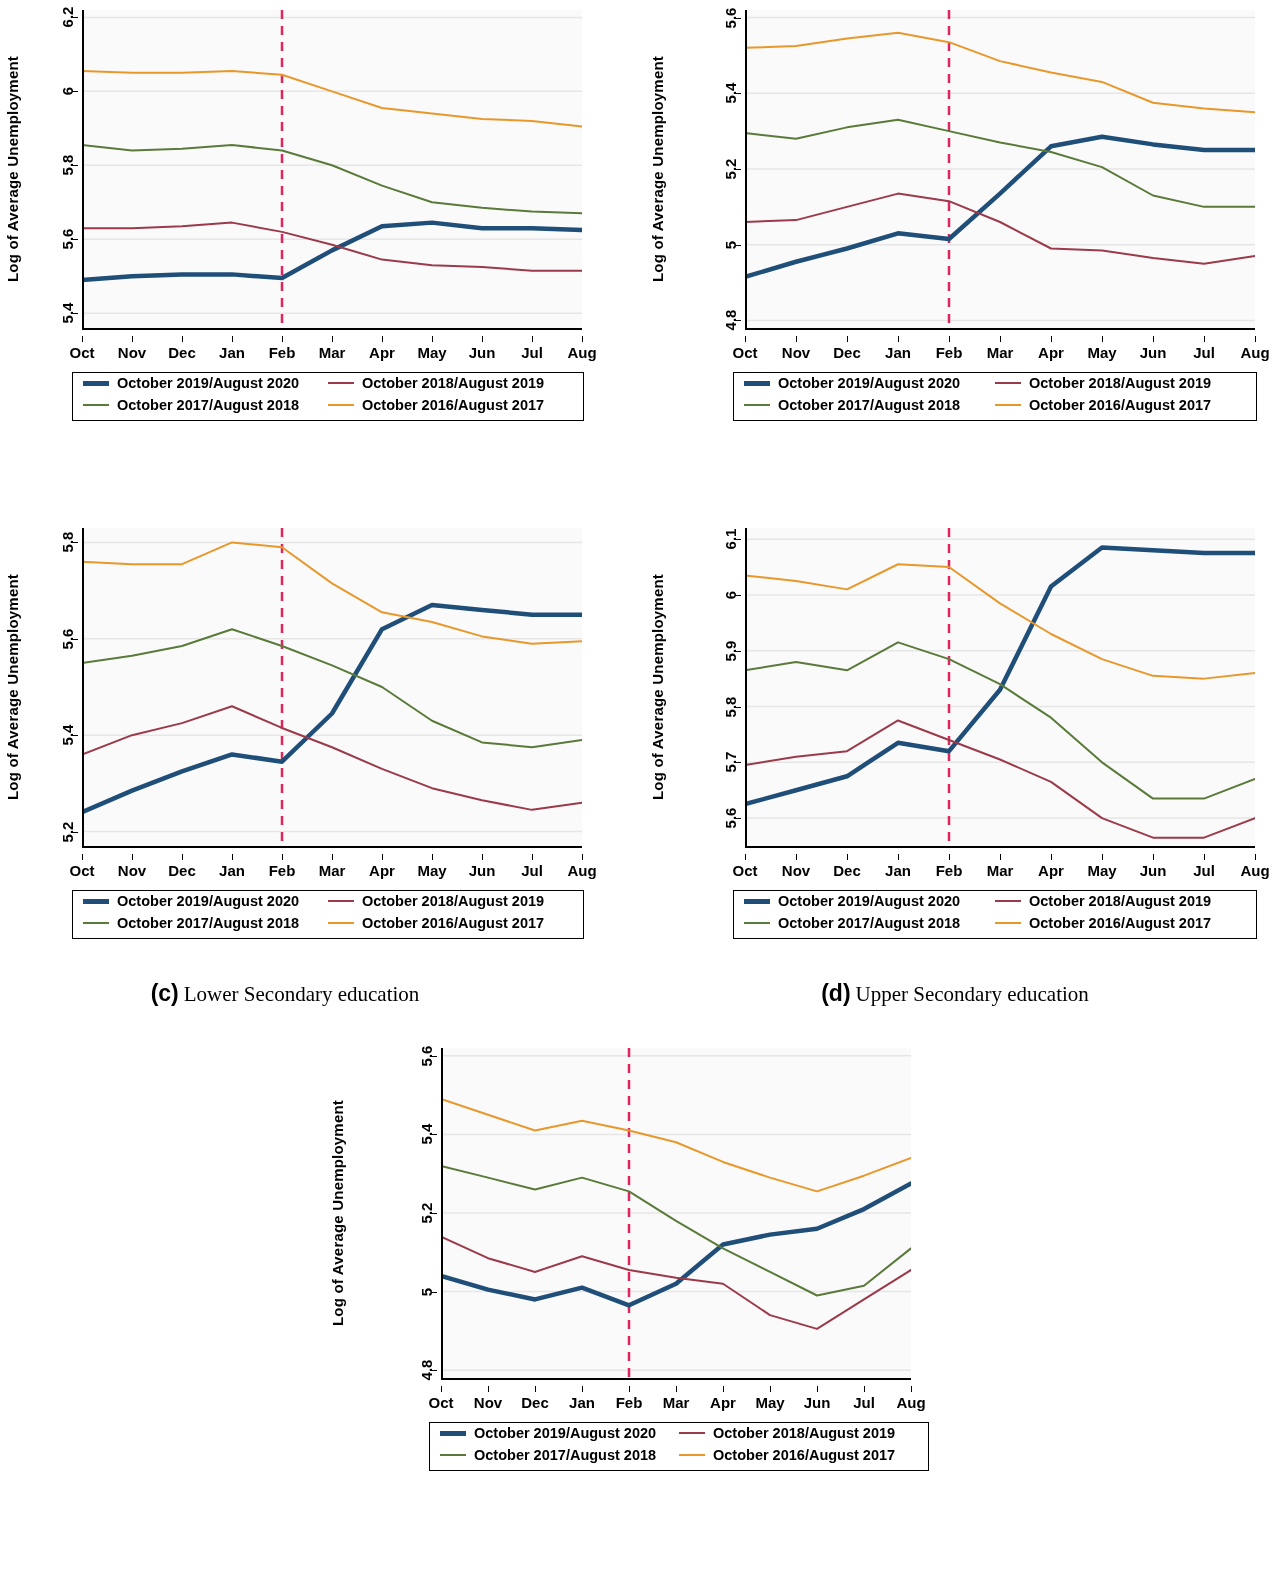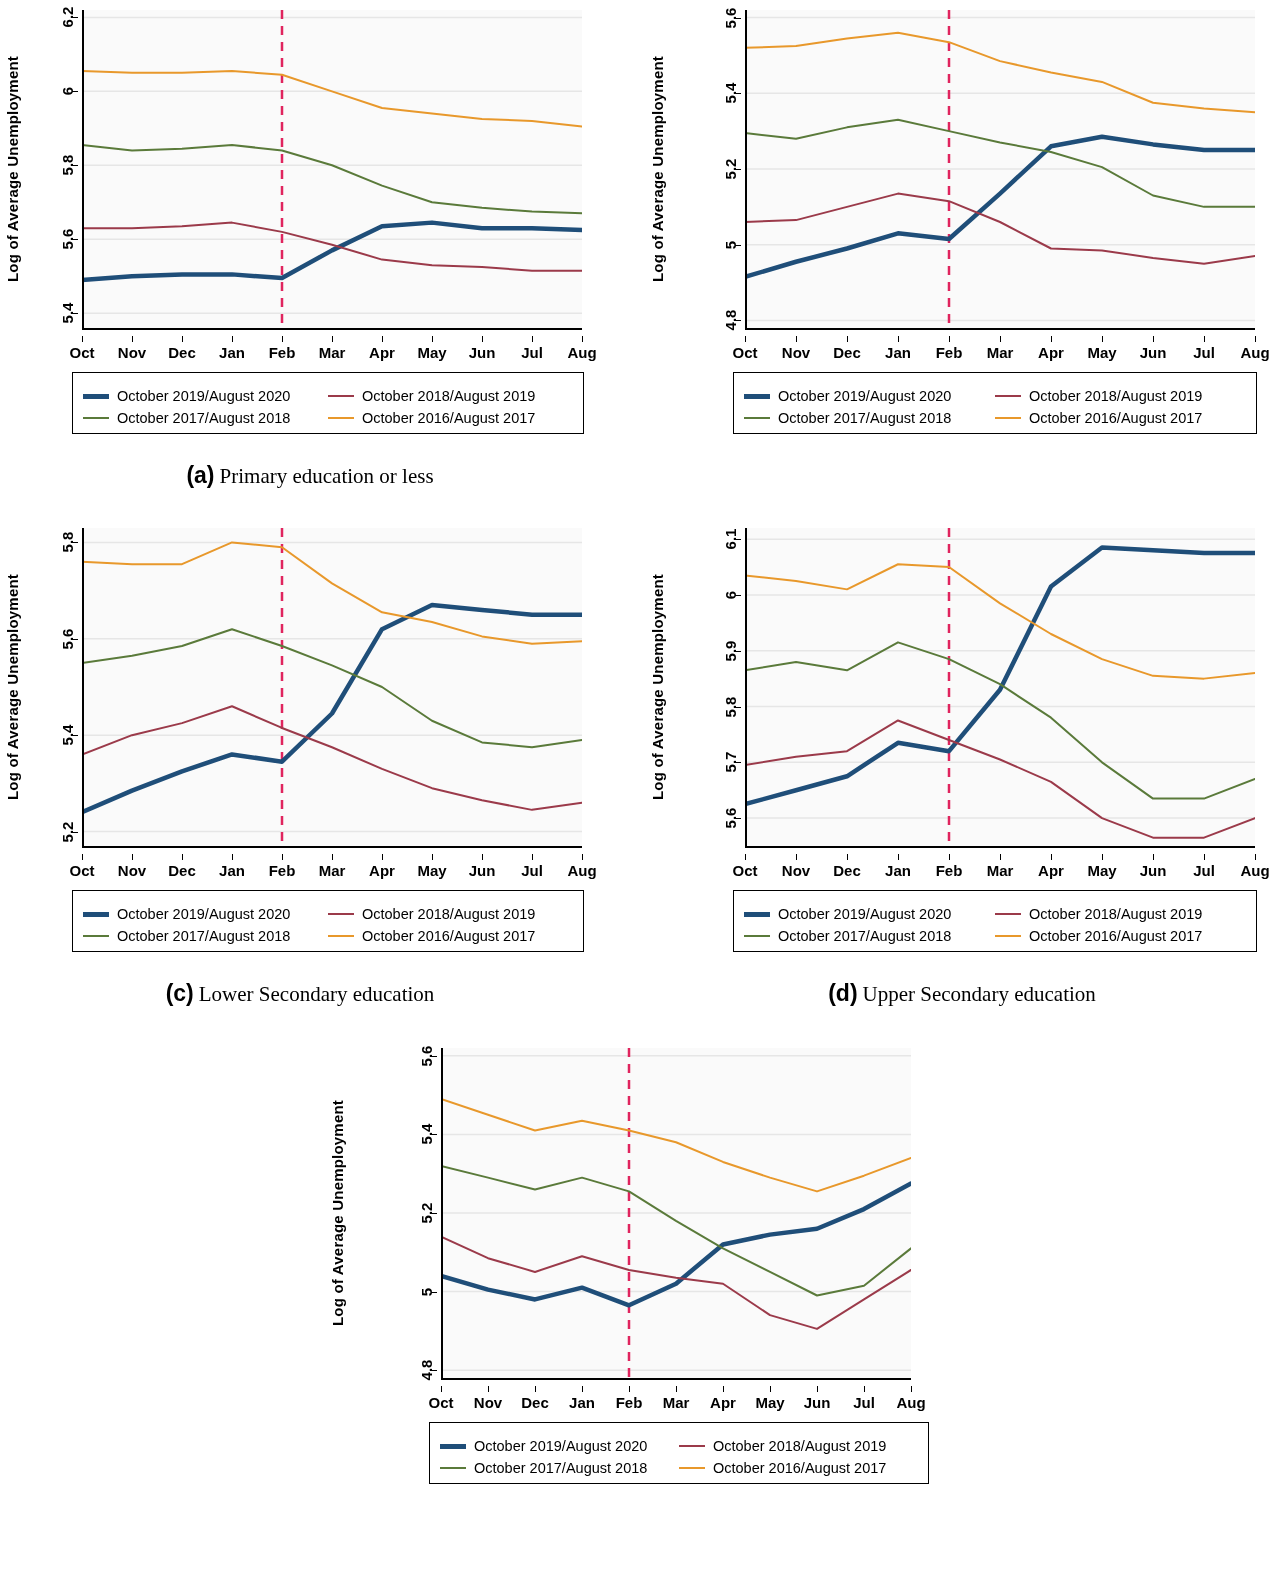--- a/index.html
+++ b/index.html
@@ -17,22 +17,22 @@
   }
   .yticks{position:absolute;font-family:"Liberation Sans",sans-serif;font-size:15px;font-weight:700;}
   .ytick{position:absolute;right:0;transform:translateY(-50%);white-space:nowrap;}
   .plotarea{position:absolute;background:#fafafa;border:0;overflow:hidden;}
   .axisline{position:absolute;background:#000;}
   .xticks{position:absolute;font-family:"Liberation Sans",sans-serif;font-size:15px;font-weight:700;}
   .xtick{position:absolute;transform:translateX(-50%);white-space:nowrap;}
   .tickmark{position:absolute;width:1px;background:#000;}
 
   .legend{position:absolute;border:1px solid #000;background:#fff;
-          font-family:"Liberation Sans",sans-serif;font-size:14.5px;font-weight:400;
-          padding:15px 10px 7px 10px;box-sizing:border-box;}
+          font-family:"Liberation Sans",sans-serif;font-size:14.5px;font-weight:700;
+          padding:2px 10px 7px 10px;box-sizing:border-box;}
   .legend .row{display:flex;align-items:center;}
   .legend .cell{display:flex;align-items:center;flex:1 1 50%;white-space:nowrap;}
   .swatch{display:inline-block;width:26px;height:0;border-top-style:solid;margin-right:8px;flex:none;}
   .sw-a{border-top-width:5px;border-top-color:#1f4e79;}
   .sw-b{border-top-width:2px;border-top-color:#9b3a4a;}
   .sw-c{border-top-width:2px;border-top-color:#5a7a3a;}
   .sw-d{border-top-width:2px;border-top-color:#e8982b;}
 
   .caption{position:absolute;text-align:center;font-size:20px;}
   .caption b{font-family:"Liberation Sans",sans-serif;font-size:23px;}
@@ -114,24 +114,20 @@
               <span class="swatch sw-c"></span>
               <span>October 2017/August 2018</span>
             </div>
        <div class="cell">
               <span class="swatch sw-d"></span>
               <span>October 2016/August 2017</span>
             </div>
      </div>
         </div>
       </div>
-    <div class="caption" style="left:60px;top:462px;width:500px;">
-      <b>(a)</b>
-      <span class="txt">Primary education or less</span>
-    </div>
   </div>
 
   <div class="panel" id="panel-b" style="left:645px;top:0px;width:620px;height:500px;">
     <div class="plotwrap" id="wrap-b" style="position:absolute;left:0;top:0;width:620px;height:430px;">
         <div class="ylabel" style="left: 0px; top: 10px; height: 318px; width: 24px;">Log of Average Unemployment</div>
         <div class="yticks" style="left: 54px; top: 0px; width: 42px; height: 338px;">
           <div class="ytick" style="top: 320.429px; right: 2px; writing-mode: vertical-rl; transform: translateY(-50%) rotate(180deg);">4.8</div>
           <div style="position: absolute; height: 1px; width: 6px; background: rgb(0, 0, 0); left: 36px; top: 320.429px;"></div>
           <div class="ytick" style="top: 244.714px; right: 2px; writing-mode: vertical-rl; transform: translateY(-50%) rotate(180deg);">5</div>
           <div style="position: absolute; height: 1px; width: 6px; background: rgb(0, 0, 0); left: 36px; top: 244.714px;"></div>
@@ -275,21 +271,21 @@
               <span class="swatch sw-c"></span>
               <span>October 2017/August 2018</span>
             </div>
        <div class="cell">
               <span class="swatch sw-d"></span>
               <span>October 2016/August 2017</span>
             </div>
      </div>
         </div>
       </div>
-    <div class="caption" style="left:40px;top:462px;width:520px;">
+    <div class="caption" style="left:25px;top:462px;width:520px;">
       <b>(c)</b>
       <span class="txt">Lower Secondary education</span>
     </div>
   </div>
 
   <div class="panel" id="panel-d" style="left:645px;top:518px;width:620px;height:500px;">
     <div class="plotwrap" id="wrap-d" style="position:absolute;left:0;top:0;width:620px;height:430px;">
         <div class="ylabel" style="left: 0px; top: 10px; height: 318px; width: 24px;">Log of Average Unemployment</div>
         <div class="yticks" style="left: 54px; top: 0px; width: 42px; height: 338px;">
           <div class="ytick" style="top: 300.105px; right: 2px; writing-mode: vertical-rl; transform: translateY(-50%) rotate(180deg);">5.6</div>
@@ -362,21 +358,21 @@
               <span class="swatch sw-c"></span>
               <span>October 2017/August 2018</span>
             </div>
        <div class="cell">
               <span class="swatch sw-d"></span>
               <span>October 2016/August 2017</span>
             </div>
      </div>
         </div>
       </div>
-    <div class="caption" style="left:37px;top:462px;width:560px;">
+    <div class="caption" style="left:30px;top:462px;width:560px;">
       <b>(d)</b>
       <span class="txt">Upper Secondary education</span>
     </div>
   </div>
 
   <div class="panel" id="panel-e" style="left:325px;top:1038px;width:620px;height:520px;">
     <div class="plotwrap" id="wrap-e" style="position:absolute;left:0;top:0;width:620px;height:440px;">
         <div class="ylabel" style="left: 0px; top: 10px; height: 330px; width: 24px;">Log of Average Unemployment</div>
         <div class="yticks" style="left: 70px; top: 0px; width: 42px; height: 350px;">
           <div class="ytick" style="top: 332.143px; right: 2px; writing-mode: vertical-rl; transform: translateY(-50%) rotate(180deg);">4.8</div>

